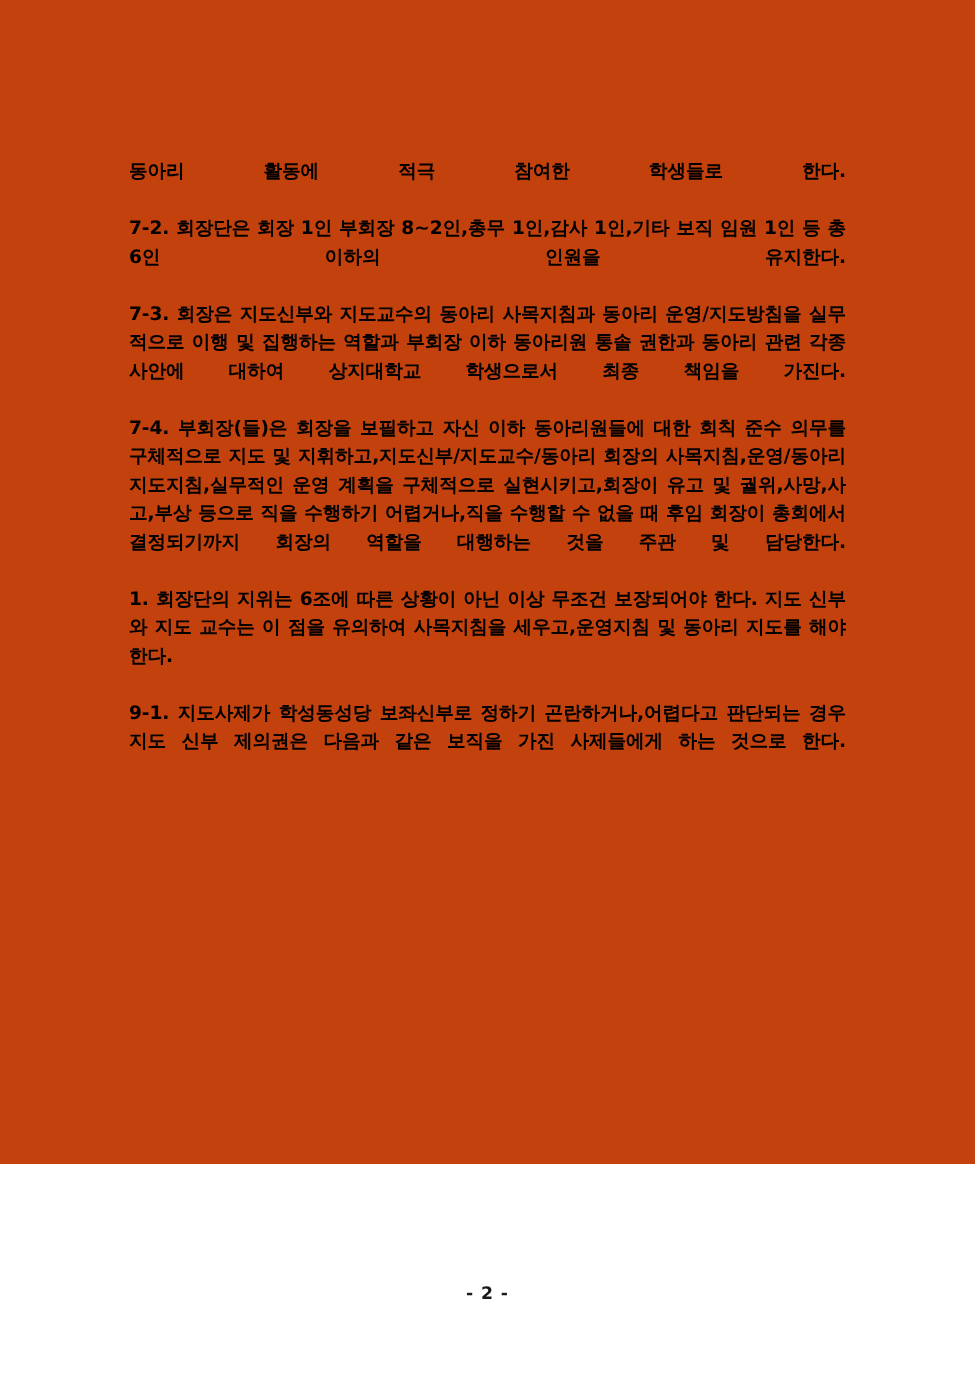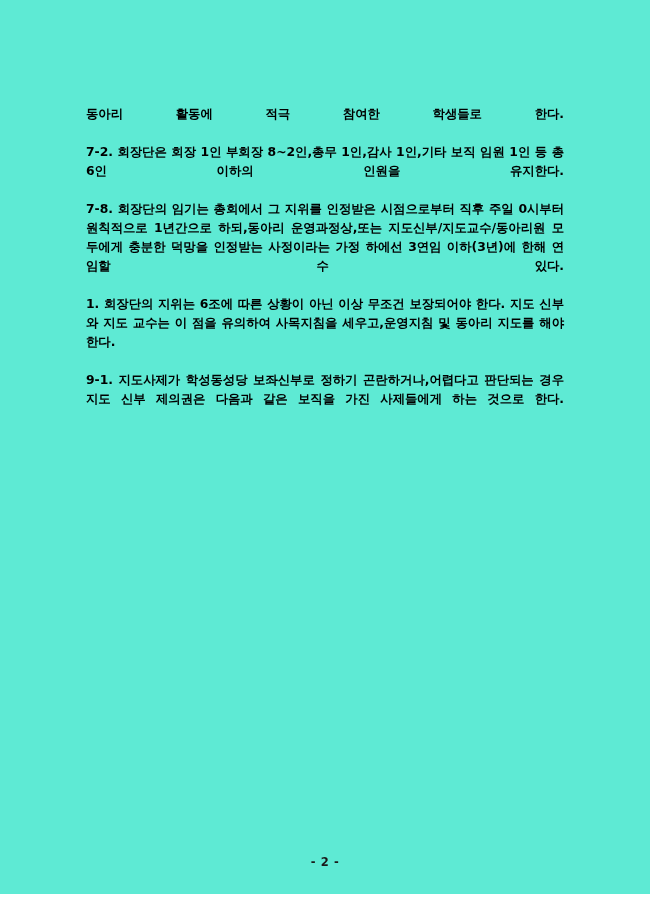--- a/index.html
+++ b/index.html
@@ -11,22 +11,22 @@
     width: 650px;
     height: 920px;
     background: #ffffff;
     font-family: "DejaVu Sans", "Liberation Sans", sans-serif;
     overflow: hidden;
   }
 
   .page {
     position: relative;
     width: 650px;
-    height: 894px;
-    background: #5eead4;
+    height: 776px;
+    background: #c2410c;
     box-sizing: border-box;
   }
 
   .content {
     position: absolute;
     left: 86px;
     top: 104px;
     width: 478px;
   }
 
@@ -64,21 +64,22 @@
   }
 </style>
 </head>
 <body>
 
 <div class="page">
 
   <div class="content">
     <p class="para">동아리 활동에 적극 참여한 학생들로 한다.</p>
     <p class="para">7-2. 회장단은 회장 1인 부회장 8~2인,총무 1인,감사 1인,기타 보직 임원 1인 등 총 6인 이하의 인원을 유지한다.</p>
-    <p class="para">7-8. 회장단의 임기는 총회에서 그 지위를 인정받은 시점으로부터 직후 주일 0시부터 원칙적으로 1년간으로 하되,동아리 운영과정상,또는 지도신부/지도교수/동아리원 모두에게 충분한 덕망을 인정받는 사정이라는 가정 하에선 3연임 이하(3년)에 한해 연임할 수 있다.</p>
+    <p class="para">7-3. 회장은 지도신부와 지도교수의 동아리 사목지침과 동아리 운영/지도방침을 실무적으로 이행 및 집행하는 역할과 부회장 이하 동아리원 통솔 권한과 동아리 관련 각종 사안에 대하여 상지대학교 학생으로서 최종 책임을 가진다.</p>
+    <p class="para">7-4. 부회장(들)은 회장을 보필하고 자신 이하 동아리원들에 대한 회칙 준수 의무를 구체적으로 지도 및 지휘하고,지도신부/지도교수/동아리 회장의 사목지침,운영/동아리 지도지침,실무적인 운영 계획을 구체적으로 실현시키고,회장이 유고 및 궐위,사망,사고,부상 등으로 직을 수행하기 어렵거나,직을 수행할 수 없을 때 후임 회장이 총회에서 결정되기까지 회장의 역할을 대행하는 것을 주관 및 담당한다.</p>
     <p class="para">1. 회장단의 지위는 6조에 따른 상황이 아닌 이상 무조건 보장되어야 한다. 지도 신부와 지도 교수는 이 점을 유의하여 사목지침을 세우고,운영지침 및 동아리 지도를 해야한다.</p>
     <p class="para">9-1. 지도사제가 학성동성당 보좌신부로 정하기 곤란하거나,어렵다고 판단되는 경우 지도 신부 제의권은 다음과 같은 보직을 가진 사제들에게 하는 것으로 한다.</p>
 
   </div>
 
   <div class="footer">- 2 -</div>
 
 </div>
 
 </body></html>

